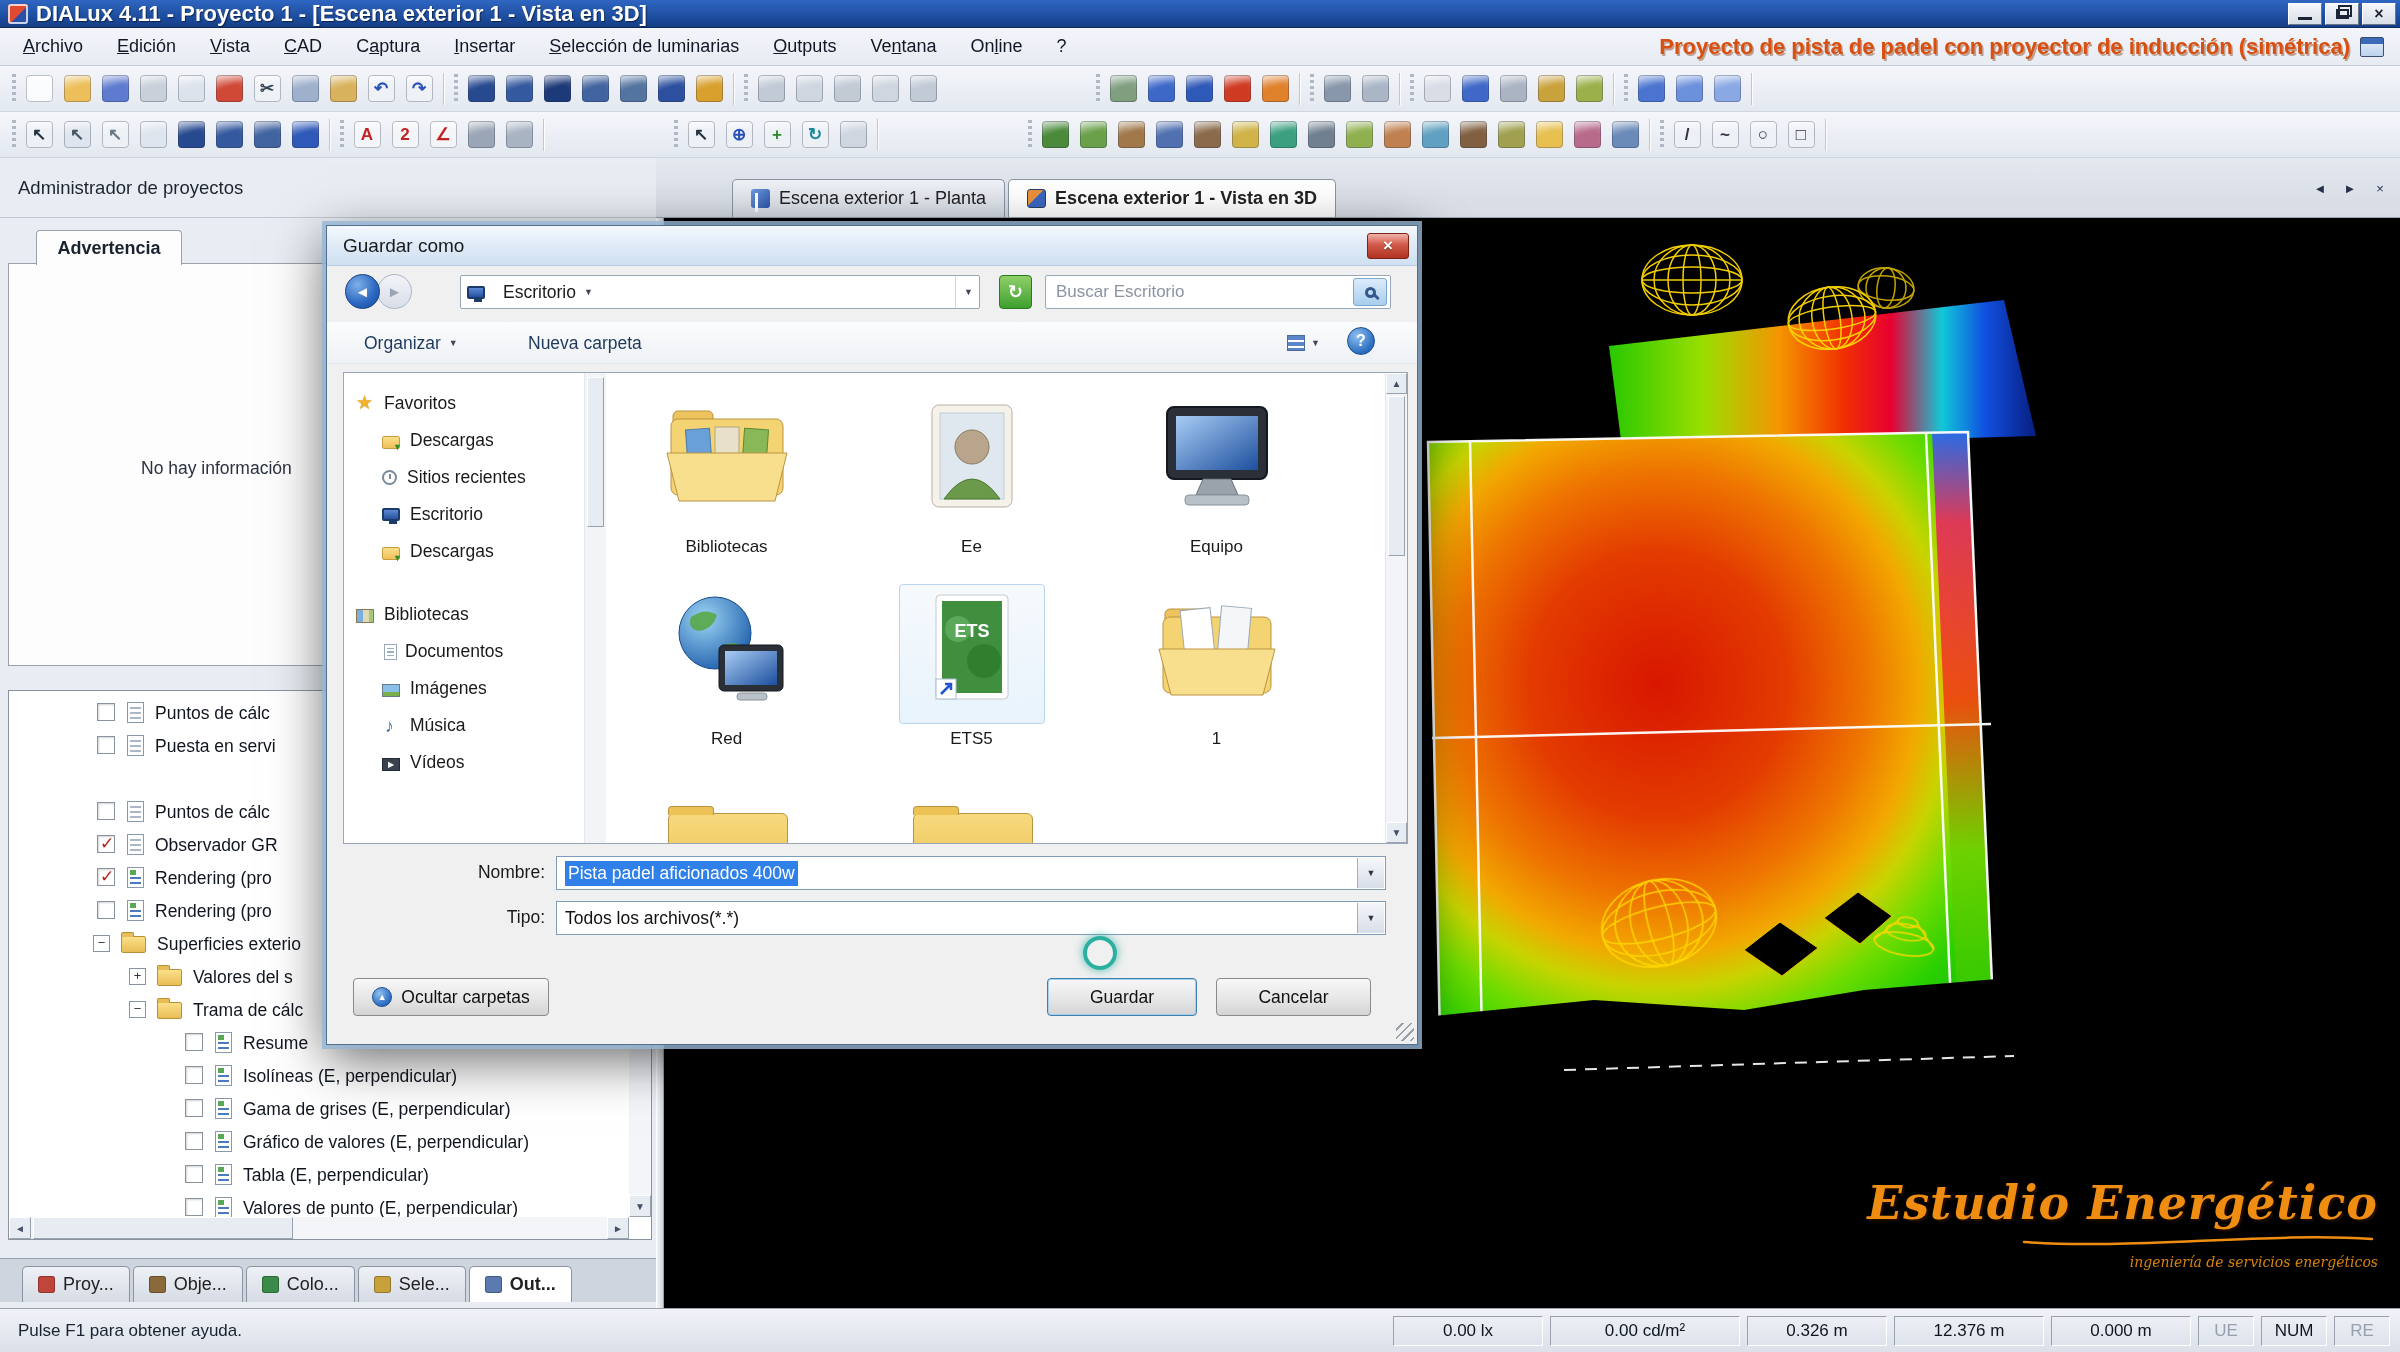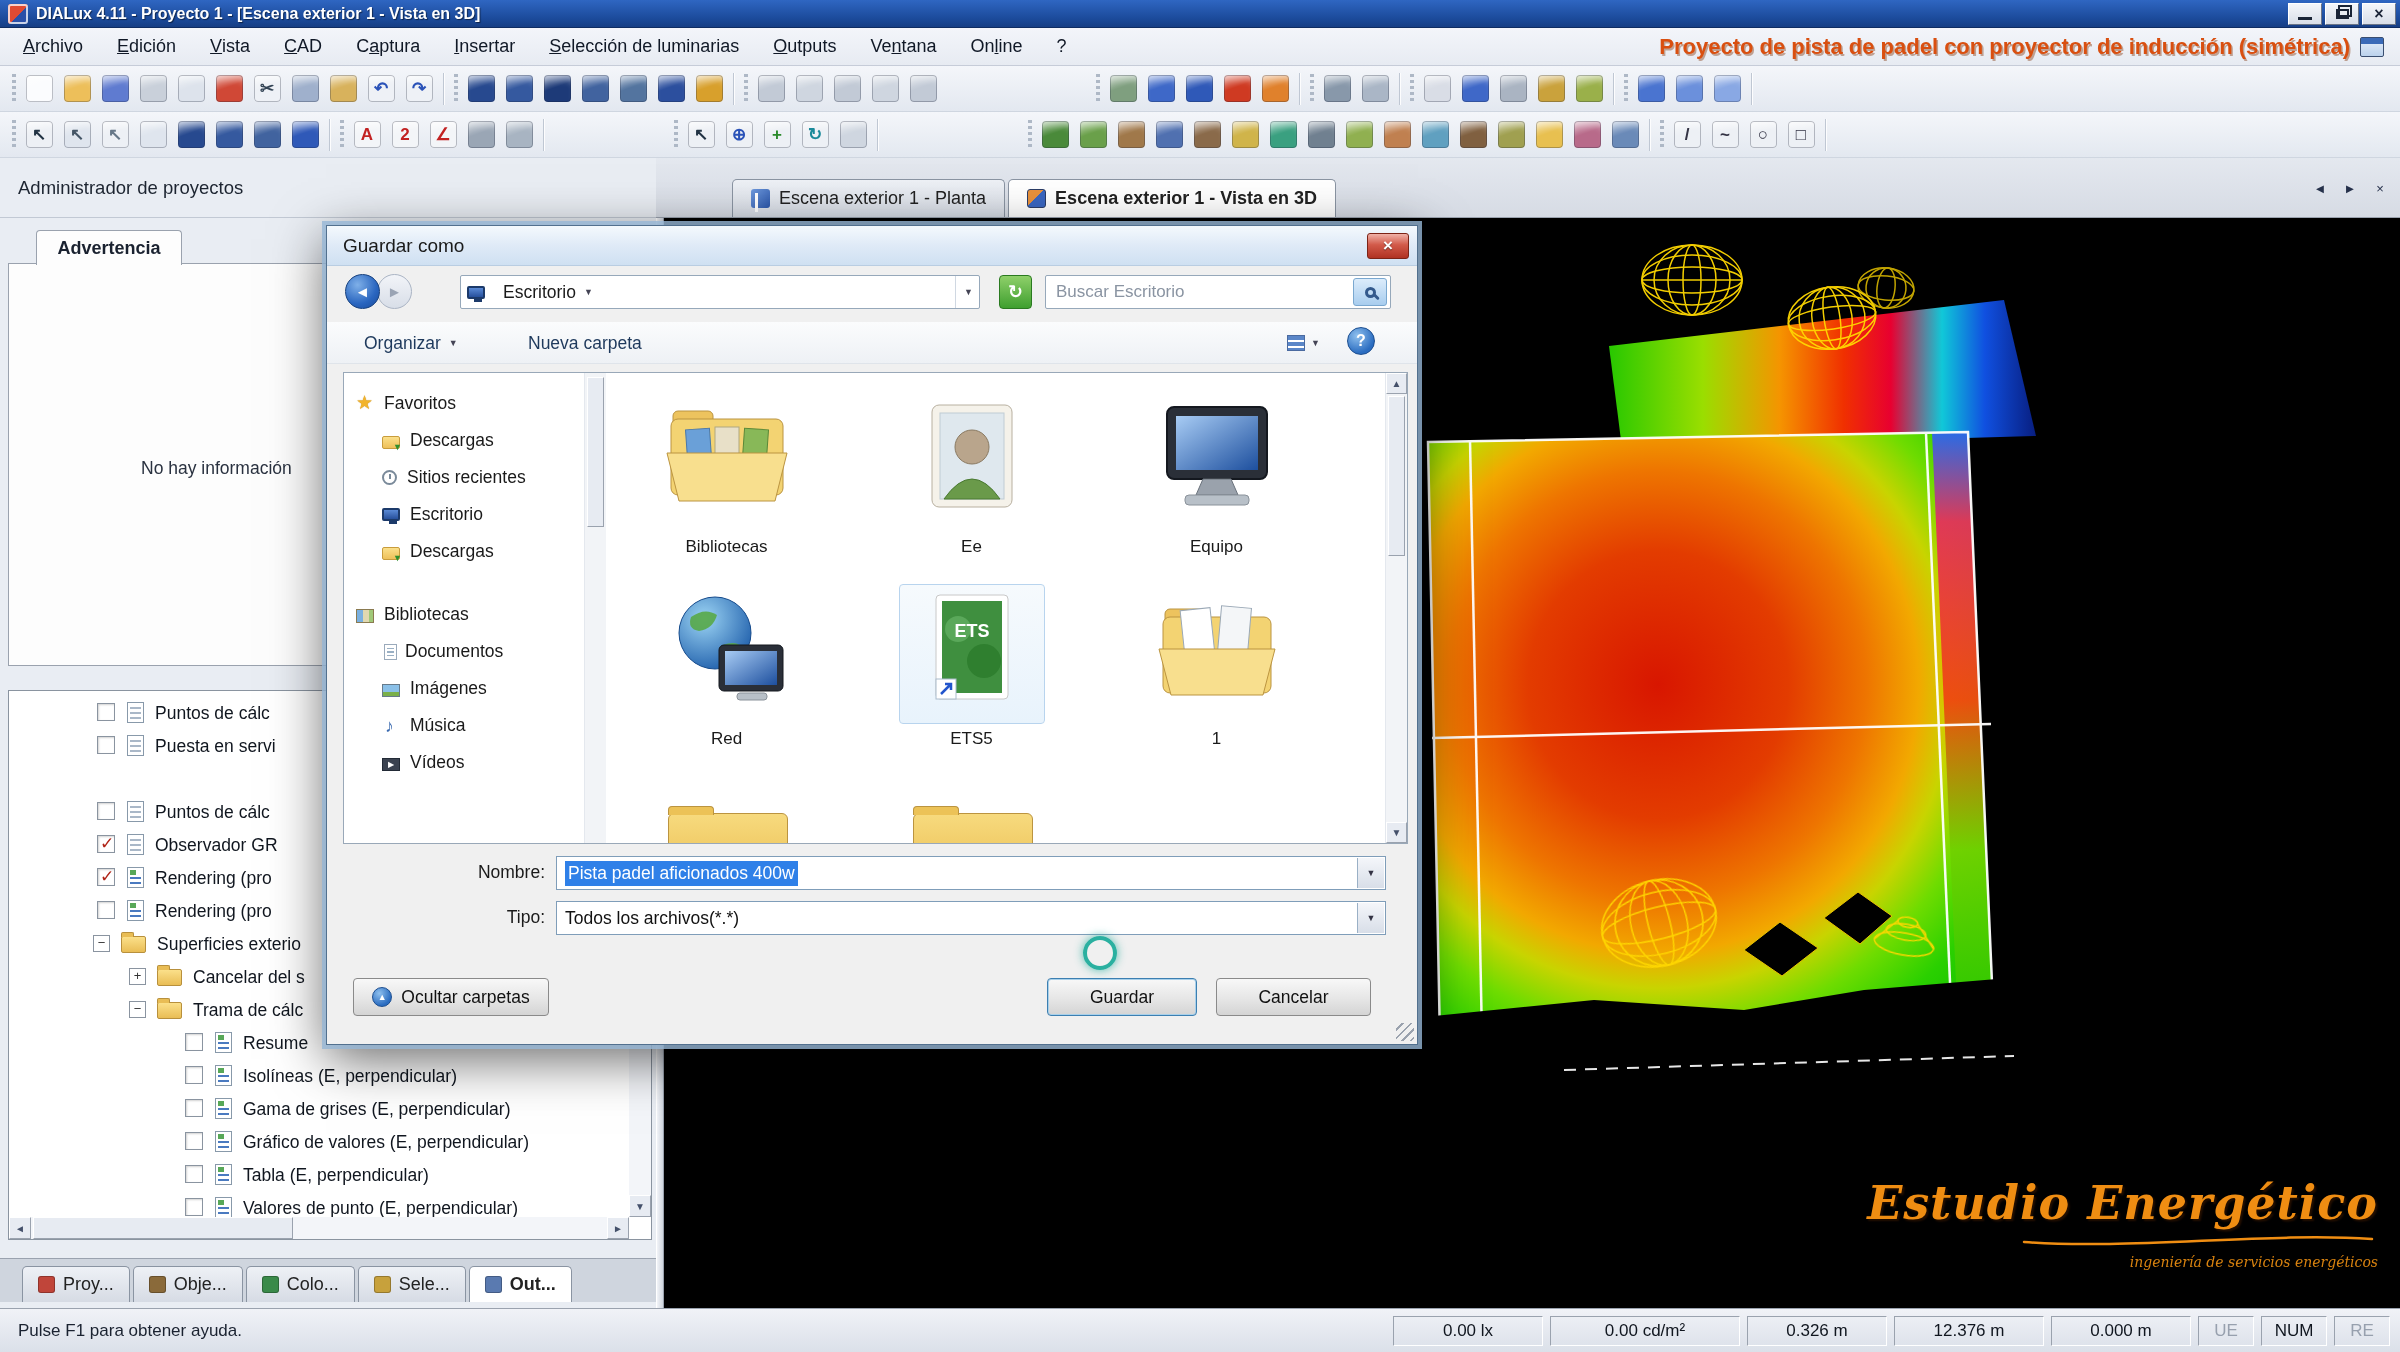--- a/index.html
+++ b/index.html
@@ -3,21 +3,21 @@
 <meta charset="utf-8">
 <style>
   *{margin:0;padding:0;box-sizing:border-box}
   html,body{width:2400px;height:1352px;overflow:hidden}
   body{font-family:"Liberation Sans","DejaVu Sans",sans-serif;background:#000;position:relative}
   #app{position:absolute;inset:0;width:2400px;height:1352px;background:#e9edf3;outline:1px solid #4a5668}
 
   
   .titlebar{position:absolute;left:0;top:0;width:2400px;height:28px;background:linear-gradient(#2f66c2,#1b4a9a 70%,#163e84);display:flex;align-items:center;padding:0 4px;border-bottom:1px solid #0e2c62}
   .app-icon{width:20px;height:20px;margin:0 8px 0 4px;border-radius:3px;background:linear-gradient(135deg,#e04a32 0 55%,#2a50a8 55%);box-shadow:inset 0 0 0 2px rgba(255,255,255,.75)}
-  .title-text{color:#fff;font-size:16px;font-weight:bold;text-shadow:1px 1px 1px rgba(0,0,0,.5);white-space:nowrap}
+  .title-text{color:#fff;font-size:22px;font-weight:bold;text-shadow:1px 1px 1px rgba(0,0,0,.5);white-space:nowrap}
   .win-controls{margin-left:auto;display:flex}
   .wc{width:34px;height:22px;margin-left:3px;background:linear-gradient(#f4f6fa,#d8dee8);border:1px solid;border-color:#fff #6a7486 #6a7486 #fff;display:flex;align-items:center;justify-content:center;color:#1a2436;font-size:16px;font-weight:bold;position:relative}
   .wc .min-glyph{position:absolute;left:9px;bottom:4px;width:14px;height:3px;background:#1a2436}
   .wc .res-glyph{width:13px;height:10px;border:2px solid #1a2436;position:relative;background:#e8ecf2}
   .wc .res-glyph::after{content:'';position:absolute;right:-5px;top:-6px;width:10px;height:8px;border:2px solid #1a2436}
 
   
   .menubar{position:absolute;left:0;top:28px;width:2400px;height:38px;background:linear-gradient(#f3f5fa,#e7ebf2);border-bottom:1px solid #c6ccd8;display:flex;align-items:center;padding:0 6px}
   .menu-items{display:flex;align-items:center;height:100%}
   .menu-item{padding:0 17px;height:100%;display:flex;align-items:center;font-size:18px;color:#101826;cursor:default;white-space:nowrap}
@@ -522,21 +522,21 @@
             <span class="tlabel" style="left: 146px;">Rendering (pro</span>
           </div>
           <div class="tree-row" style="top: 237px;">
             <span class="expander" style="left: 84px;">−</span>
             <span class="ico-folder" style="left: 112px;"></span>
             <span class="tlabel" style="left: 148px;">Superficies exterio</span>
           </div>
           <div class="tree-row" style="top: 270px;">
             <span class="expander" style="left: 120px;">+</span>
             <span class="ico-folder" style="left: 148px;"></span>
-            <span class="tlabel" style="left: 184px;">Cancelar del s</span>
+            <span class="tlabel" style="left: 184px;">Valores del s</span>
           </div>
           <div class="tree-row" style="top: 303px;">
             <span class="expander" style="left: 120px;">−</span>
             <span class="ico-folder" style="left: 148px;"></span>
             <span class="tlabel" style="left: 184px;">Trama de cálc</span>
           </div>
           <div class="tree-row" style="top: 336px;">
             <span class="tree-cb" style="left: 176px;"></span>
             <span class="ico-doc2" style="left: 206px;"></span>
             <span class="tlabel" style="left: 234px;">Resume</span>

